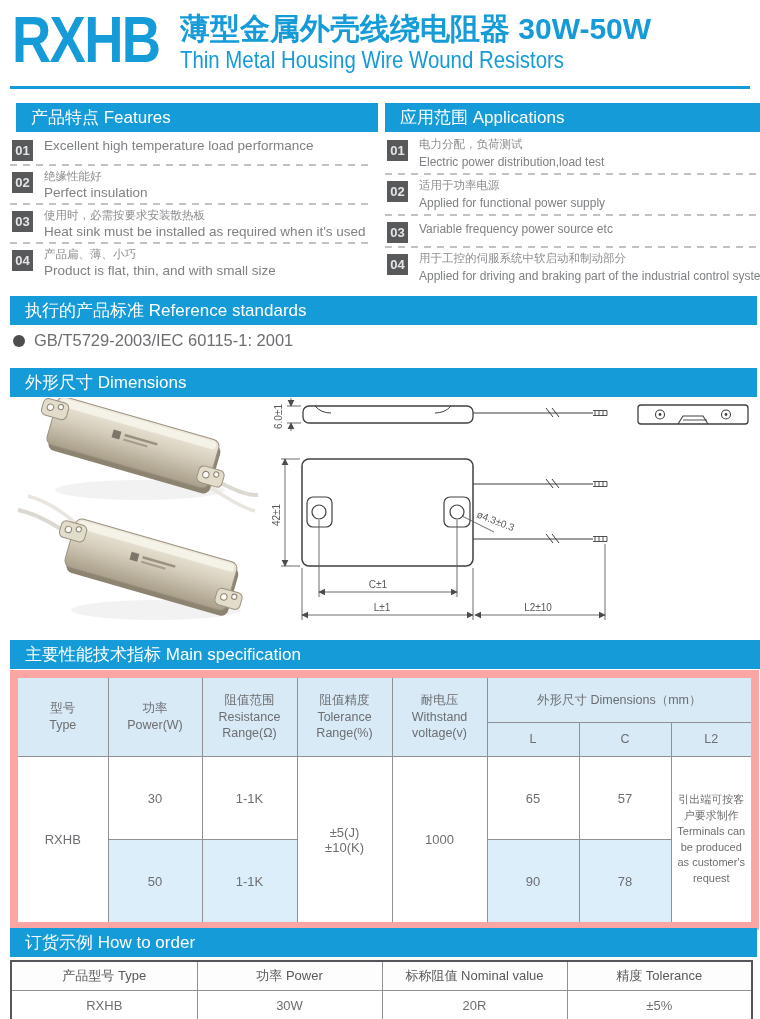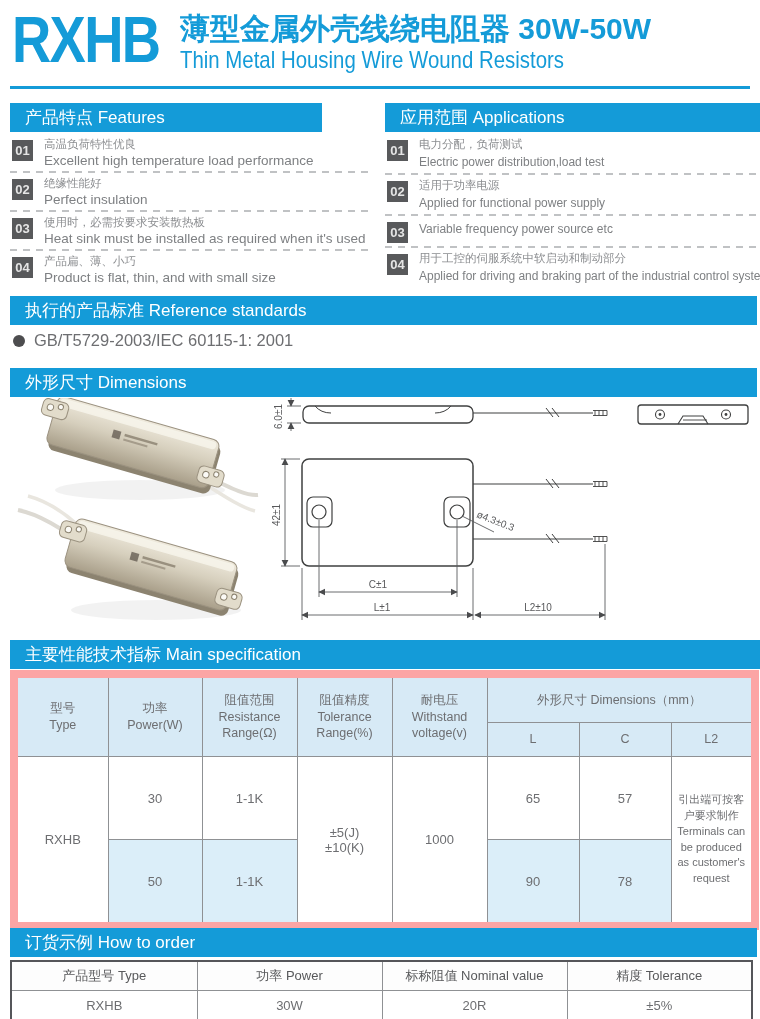--- a/index.html
+++ b/index.html
@@ -71,27 +71,26 @@
 
 <div class="page">
 
   <div class="brand">RXHB</div>
   <div class="titles">
     <div class="title-cn">薄型金属外壳线绕电阻器 30W-50W</div>
     <div class="title-en">Thin Metal Housing Wire Wound Resistors</div>
   </div>
   <div class="header-rule"></div>
 
-  <div class="banner" style="left:10px;top:103px;width:312px;">产品特点 Features</div>
+  <div class="banner" style="left:16px;top:103px;width:362px;">产品特点 Features</div>
   <div class="banner" style="left:385px;top:103px;width:375px;">应用范围 Applications</div>
 
   <div class="col-list" id="features-list">
     <div class="item">
       <span class="badge">01</span>
-      <div class="cn">高温负荷特性优良</div>
       <div class="en">Excellent high temperature load performance</div>
     </div>
     <div class="item">
       <span class="badge">02</span>
       <div class="cn">绝缘性能好</div>
       <div class="en">Perfect  insulation</div>
     </div>
     <div class="item">
       <span class="badge">03</span>
       <div class="cn">使用时，必需按要求安装散热板</div>

